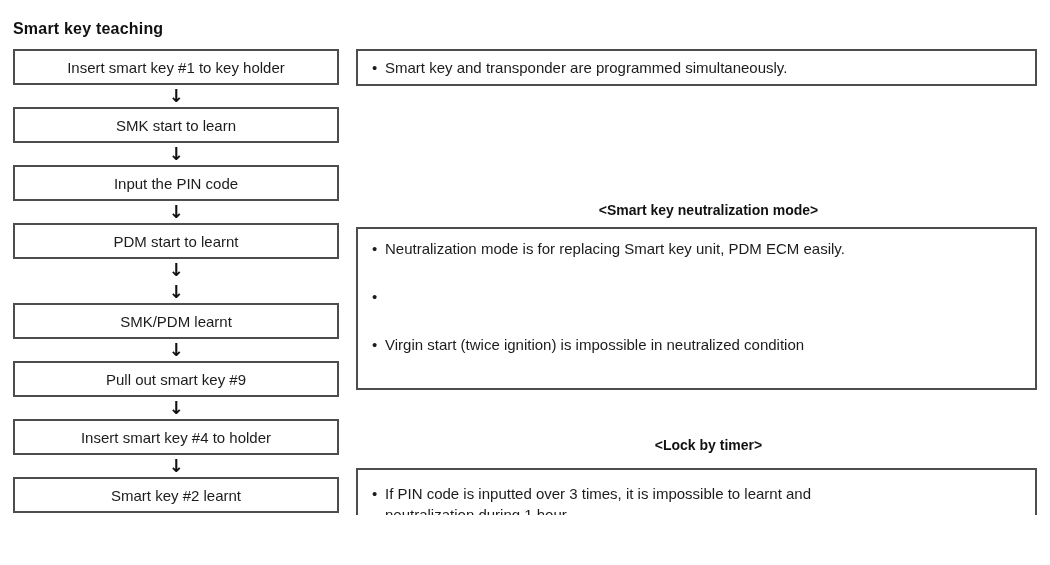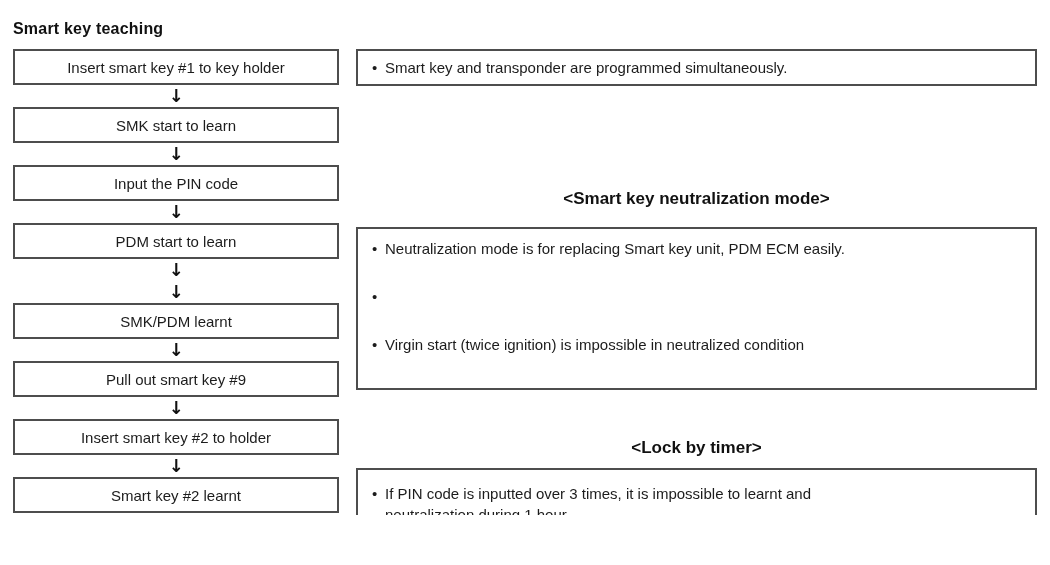--- a/index.html
+++ b/index.html
@@ -99,52 +99,52 @@
     flex: 0 0 13px;
     width: 13px;
   }
   .bullet .btext {
     white-space: pre-line;
   }
   .heading {
     position: absolute;
     left: 356px;
     width: 681px;
-    margin: 0;
+    margin: 12px;
     text-align: center;
-    font-size: 17px;
+    font-size: 14px;
     line-height: 19px;
     font-weight: 700;
     color: #111111;
   }
   .heading-neutralization { top: 189px; }
-  .heading-lock { top: 438px; }
+  .heading-lock { top: 424px; }
 </style>
 </head>
 <body>
 
 <div class="canvas">
 
   <h1 class="title">Smart key teaching</h1>
 
   <div class="flow" id="flow">
       <div class="step">Insert smart key #1 to key holder</div>
       <div class="arrow">↓</div>
       <div class="step">SMK start to learn</div>
       <div class="arrow">↓</div>
       <div class="step">Input the PIN code</div>
       <div class="arrow">↓</div>
-      <div class="step">PDM start to learn</div>
+      <div class="step">PDM start to learnt</div>
       <div class="arrow">↓</div>
       <div class="arrow">↓</div>
       <div class="step">SMK/PDM learnt</div>
       <div class="arrow">↓</div>
       <div class="step">Pull out smart key #9</div>
       <div class="arrow">↓</div>
-      <div class="step">Insert smart key #2 to holder</div>
+      <div class="step">Insert smart key #4 to holder</div>
       <div class="arrow">↓</div>
       <div class="step">Smart key #2 learnt</div>
     </div>
 
   <div class="note note-a" id="note-a">
       <div class="bullet">
         <span class="marker">•</span>
         <span class="btext">Smart key and transponder are programmed simultaneously.</span>
       </div>
     </div>

